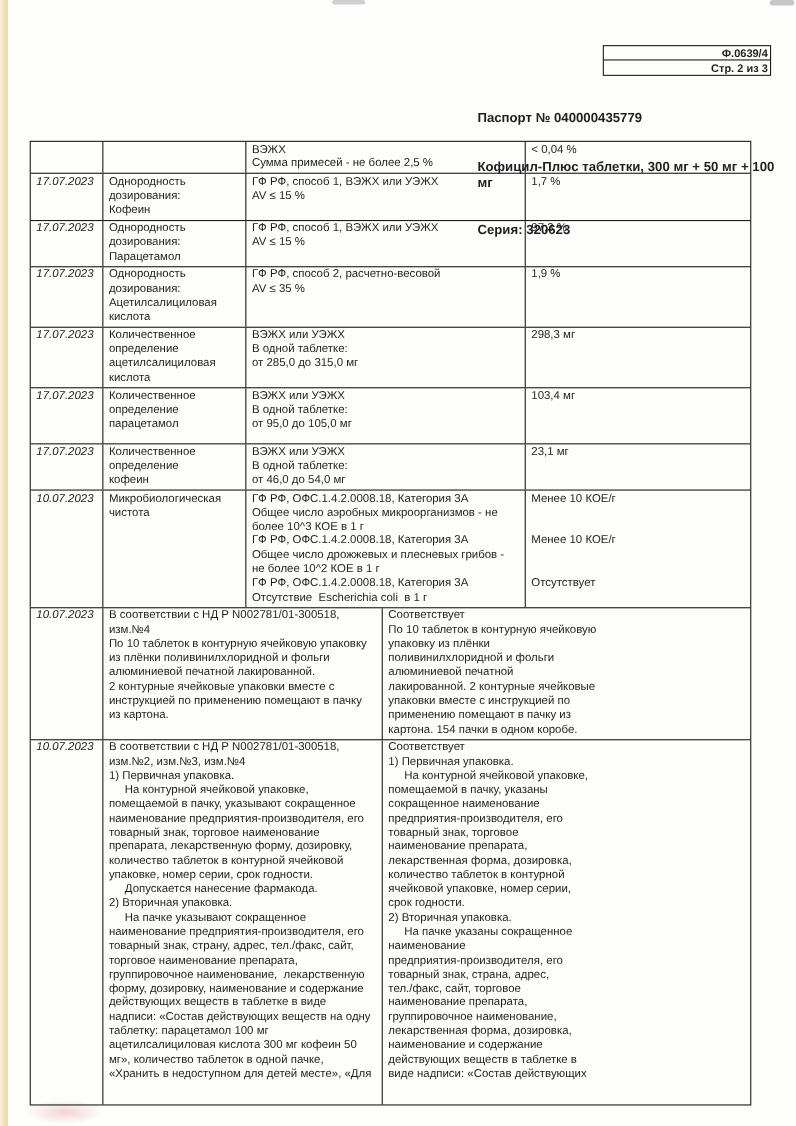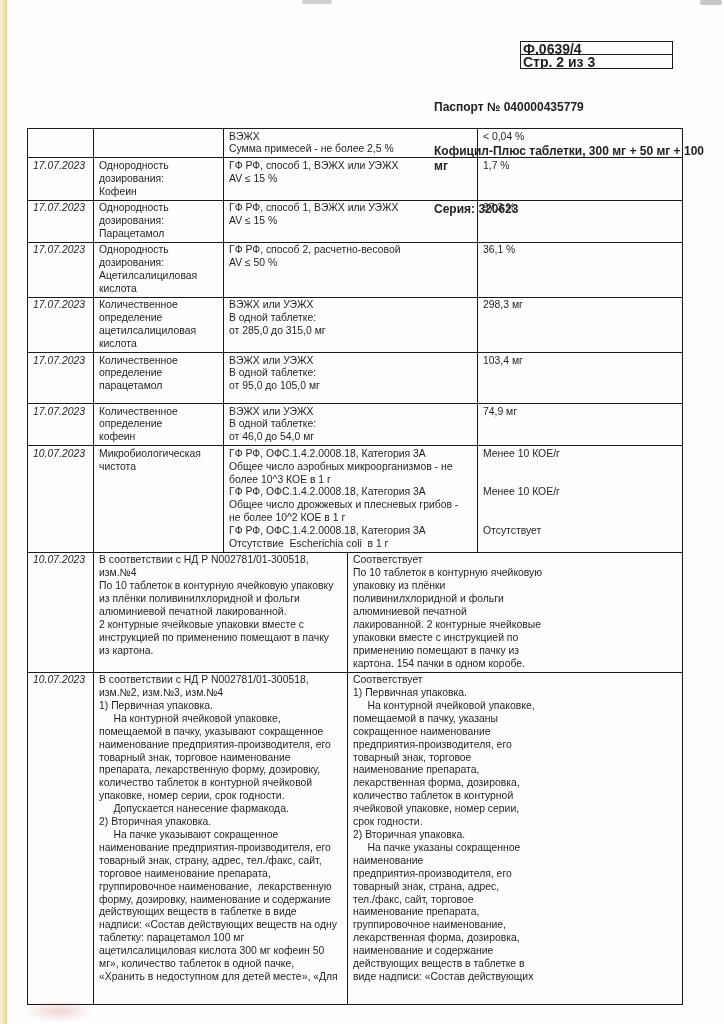--- a/index.html
+++ b/index.html
@@ -23,23 +23,23 @@
   .scan-dash-topright{
     position:absolute;left:700px;top:0;width:22px;height:5px;
     background:#8d9290;opacity:.5;border-radius:2px;
   }
   .scan-smudge-pink{
     position:absolute;left:24px;top:1000px;width:70px;height:22px;
     background:radial-gradient(ellipse at center,rgba(231,170,170,.5),rgba(231,170,170,0) 70%);
   }
   
   .form-box{
-    position:absolute;left:520px;top:41px;width:151px;
+    position:absolute;left:548px;top:41px;width:151px;
     border:1.5px solid #1b1b1b;
-    font-size:14px;font-weight:700;text-align:left;
+    font-size:10px;font-weight:700;text-align:right;
   }
   .form-box .cell{padding:1px 2px;height:13px;line-height:13px;}
   .form-box .cell:first-child{border-bottom:1.5px solid #1b1b1b;}
   
   .passport-block{
     position:absolute;left:434px;top:71px;width:280px;
     font-size:12px;font-weight:600;line-height:14.6px;
     white-space:pre-wrap;
   }
   
@@ -118,22 +118,22 @@
 AV ≤ 15 %</div>
     <div class="cell c-result">97,3 %</div>
   </div>
   <div class="row r3">
     <div class="cell c-date">17.07.2023</div>
     <div class="cell c-name">Однородность
 дозирования:
 Ацетилсалициловая
 кислота</div>
     <div class="cell c-method">ГФ РФ, способ 2, расчетно-весовой
-AV ≤ 50 %</div>
-    <div class="cell c-result">36,1 %</div>
+AV ≤ 35 %</div>
+    <div class="cell c-result">1,9 %</div>
   </div>
   <div class="row r4">
     <div class="cell c-date">17.07.2023</div>
     <div class="cell c-name">Количественное
 определение
 ацетилсалициловая
 кислота</div>
     <div class="cell c-method">ВЭЖХ или УЭЖХ
 В одной таблетке:
 от 285,0 до 315,0 мг</div>
@@ -150,21 +150,21 @@
     <div class="cell c-result">103,4 мг</div>
   </div>
   <div class="row r6">
     <div class="cell c-date">17.07.2023</div>
     <div class="cell c-name">Количественное
 определение
 кофеин</div>
     <div class="cell c-method">ВЭЖХ или УЭЖХ
 В одной таблетке:
 от 46,0 до 54,0 мг</div>
-    <div class="cell c-result">74,9 мг</div>
+    <div class="cell c-result">23,1 мг</div>
   </div>
   <div class="row r7">
     <div class="cell c-date">10.07.2023</div>
     <div class="cell c-name">Микробиологическая
 чистота</div>
     <div class="cell c-method">ГФ РФ, ОФС.1.4.2.0008.18, Категория 3А
 Общее число аэробных микроорганизмов - не
 более 10^3 КОЕ в 1 г
 ГФ РФ, ОФС.1.4.2.0008.18, Категория 3А
 Общее число дрожжевых и плесневых грибов -

